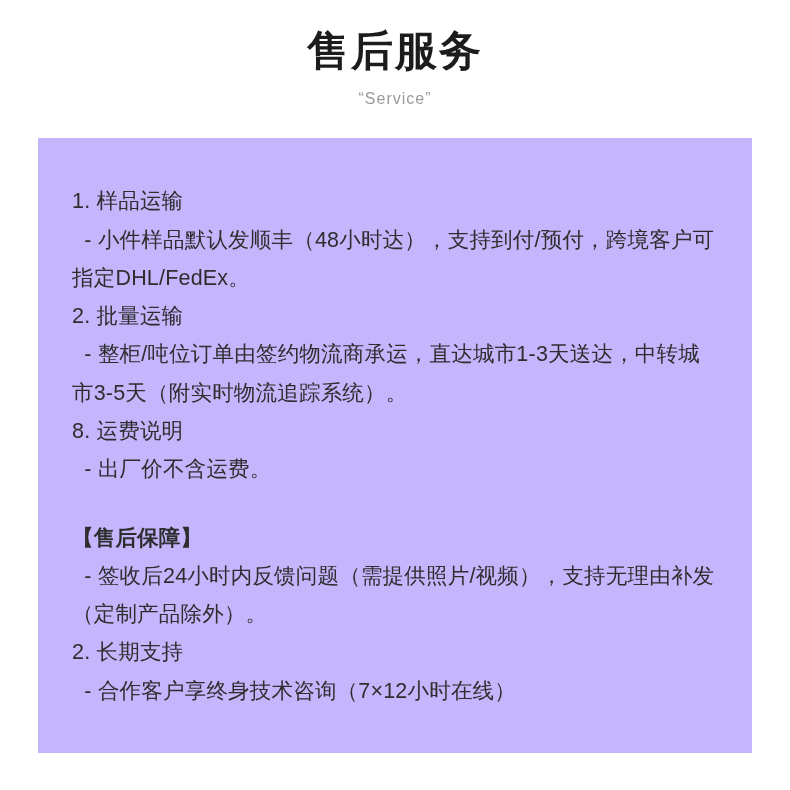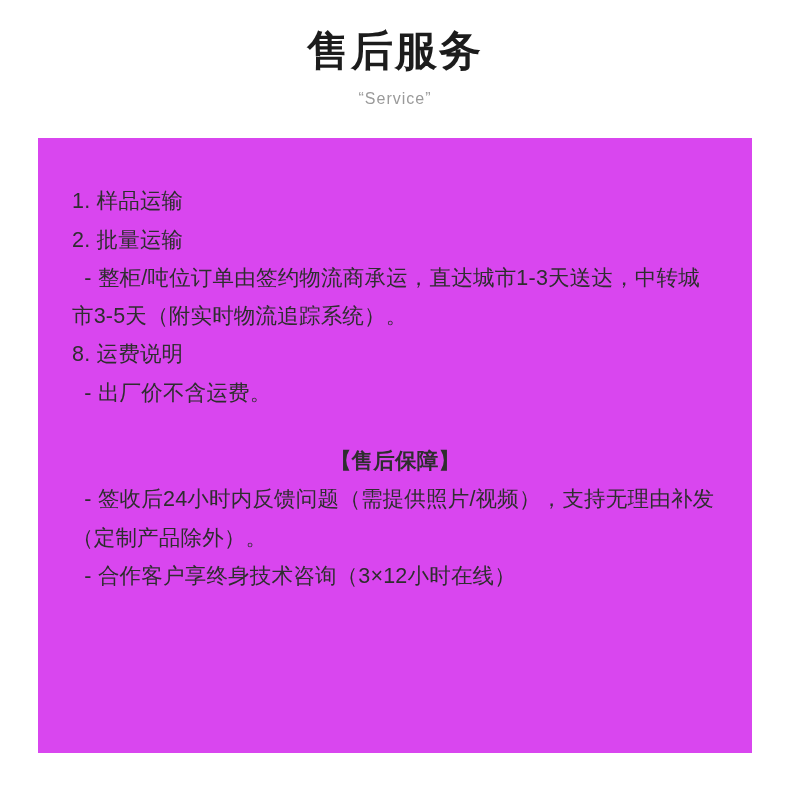--- a/index.html
+++ b/index.html
@@ -36,70 +36,71 @@
     margin-top: 14px;
     font-size: 16px;
     color: #9a9a9a;
     font-weight: normal;
     letter-spacing: 1px;
   }
   .body-panel {
     margin-top: 30px;
     margin-left: 38px;
     margin-right: 38px;
-    background: #d946ef;
+    background: #c4b5fd;
     min-height: 615px;
     box-sizing: border-box;
     padding: 44px 34px 30px 34px;
   }
   .block {
     margin: 0;
   }
   .line {
     font-size: 21.5px;
     line-height: 1.78;
     color: #2e2e2e;
     letter-spacing: 0.2px;
     white-space: pre-wrap;
   }
   .line.indent {
     text-indent: 0;
     padding-left: 0;
   }
   .line.bold {
     font-weight: bold;
-    text-align: center;
   }
   .spacer {
     height: 30px;
   }
 </style>
 </head>
 <body>
 
 <div class="page">
 
   <div class="header">
     <div class="header-title">售后服务</div>
     <div class="header-subtitle">“Service”</div>
   </div>
 
   <div class="body-panel">
 
     <div class="block">
       <div class="line">1. 样品运输</div>
+      <div class="line indent">  - 小件样品默认发顺丰（48小时达），支持到付/预付，跨境客户可指定DHL/FedEx。</div>
       <div class="line">2. 批量运输</div>
       <div class="line indent">  - 整柜/吨位订单由签约物流商承运，直达城市1-3天送达，中转城市3-5天（附实时物流追踪系统）。</div>
       <div class="line">8. 运费说明</div>
       <div class="line indent">  - 出厂价不含运费。</div>
     </div>
 
     <div class="spacer"></div>
 
     <div class="block">
       <div class="line bold">【售后保障】</div>
       <div class="line indent">  - 签收后24小时内反馈问题（需提供照片/视频），支持无理由补发（定制产品除外）。</div>
-      <div class="line indent">  - 合作客户享终身技术咨询（3×12小时在线）</div>
+      <div class="line">2. 长期支持</div>
+      <div class="line indent">  - 合作客户享终身技术咨询（7×12小时在线）</div>
     </div>
 
   </div>
 
 </div>
 
 </body></html>

